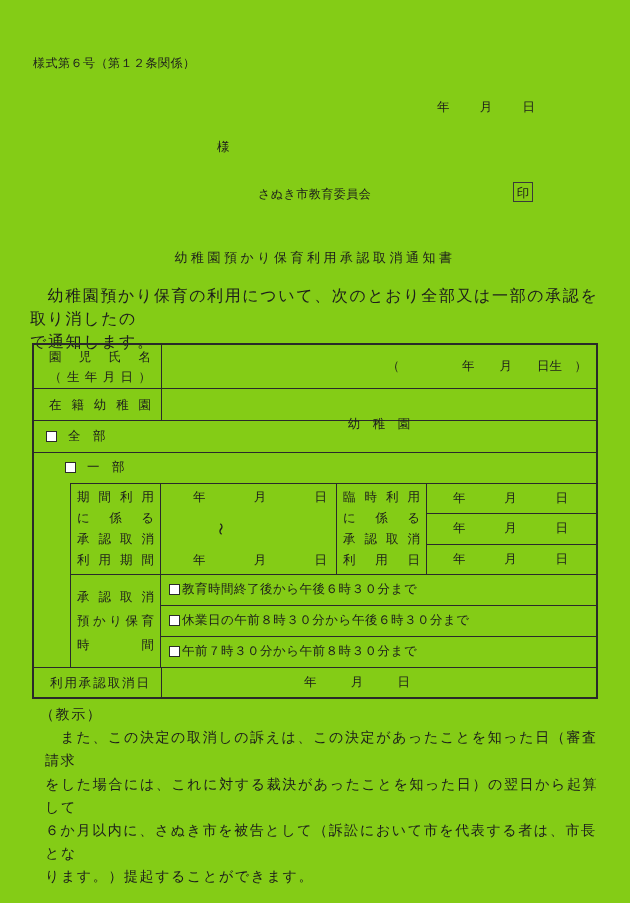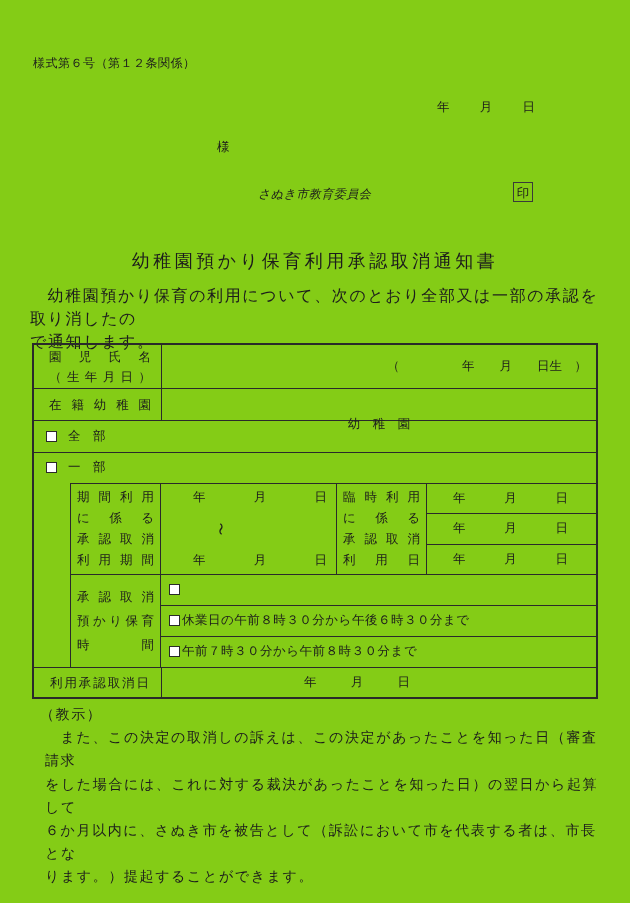--- a/index.html
+++ b/index.html
@@ -8,26 +8,26 @@
     background:#84cc16; color:#1c1c1c;
     font-family:"Liberation Serif","DejaVu Serif",serif;
     font-size:12.5px; overflow:hidden;
   }
   .abs { position:absolute; }
 
   
   .form-number { left:33px; top:55px; font-size:12px; letter-spacing:0.5px; }
   .date-line   { left:437px; top:99px; width:98px; text-align:justify; text-align-last:justify; }
   .addressee   { left:217px; top:139px; letter-spacing:1px; }
-  .issuer      { left:258px; top:186px; font-size:12px; letter-spacing:0.5px;font-style:italic; }
+  .issuer      { left:258px; top:186px; font-size:12px; letter-spacing:0.5px; }
   .seal {
     left:513px; top:182px; width:20px; height:20px; border:1px solid #3a3a3a;
     font-size:12.5px; line-height:20px; text-align:center; box-sizing:border-box;
   }
-  .doc-title { left:0; right:0; top:249px; text-align:center; font-size:18px; letter-spacing:3.5px; }
+  .doc-title { left:0; right:0; top:249px; text-align:center; font-size:13px; letter-spacing:3.5px; }
 
   
   .body-text { left:30px; top:284px; width:575px; font-size:16px; letter-spacing:1.6px; line-height:23px; }
 
   
   .tbl {
     left:32px; top:343px; width:566px; height:356px; box-sizing:border-box;
     border:2px solid #2a2a2a; display:flex; flex-direction:column; font-size:12.5px;
   }
   .row  { display:flex; border-bottom:1px solid #2a2a2a; box-sizing:border-box; }
@@ -42,21 +42,21 @@
   .lblcol .jl { padding:0 10px 0 15px; line-height:20px; }
   .valcol { flex:1; display:flex; align-items:center; }
   .v-right  { justify-content:flex-end; padding-right:9px; }
   .v-center { justify-content:center;margin-top:35px; }
   .scope-row { align-items:center; padding-left:12px; }
   .cbx {
     display:inline-block; width:11px; height:11px; border:1px solid #2a2a2a;
     box-sizing:border-box; background:#fff; flex:none;
   }
   .cbx.gap { margin-right:11px; }
-  .part-label { height:30px; display:flex; align-items:center; padding-left:12px; }
+  .part-label { height:30px; display:flex; align-items:center; padding-left:12px;margin-left:19px; }
 
   
   .nested {
     margin-left:36px; height:185px; box-sizing:border-box;
     border-top:1px solid #2a2a2a; border-left:1px solid #2a2a2a;
     display:flex; flex-direction:column;
   }
   .na { height:91px; border-bottom:1px solid #2a2a2a; box-sizing:border-box; display:flex; }
   .nb { flex:1; display:flex; }
   .ncell {
@@ -171,20 +171,21 @@
 
         <div class="nb">
           <div class="ncell n-lbl">
             <div class="jl">承認取消</div>
             <div class="jl">預かり保育</div>
             <div class="jl">時間</div>
           </div>
           <div class="n-opts">
             <div class="opt">
               <span class="cbx"></span>
+              <span>教育時間終了後から午後６時３０分まで</span>
             </div>
             <div class="opt">
               <span class="cbx"></span>
               <span>休業日の午前８時３０分から午後６時３０分まで</span>
             </div>
             <div class="opt">
               <span class="cbx"></span>
               <span>午前７時３０分から午前８時３０分まで</span>
             </div>
           </div>

